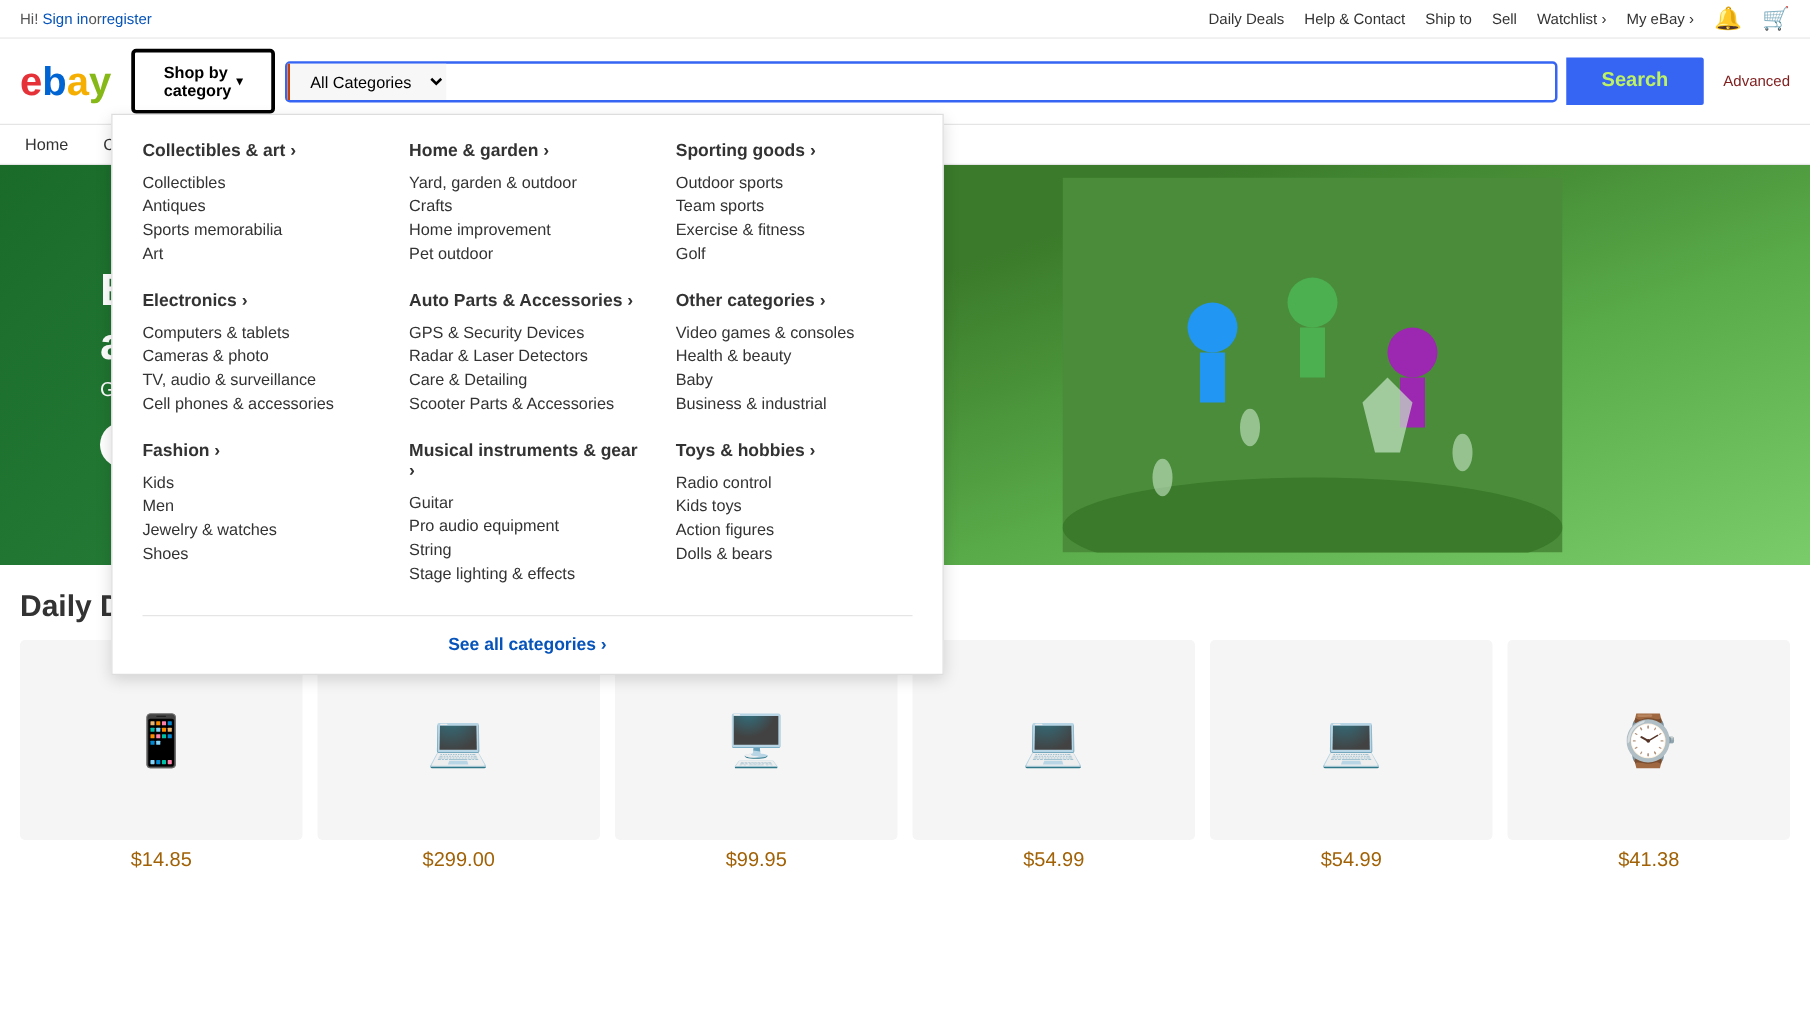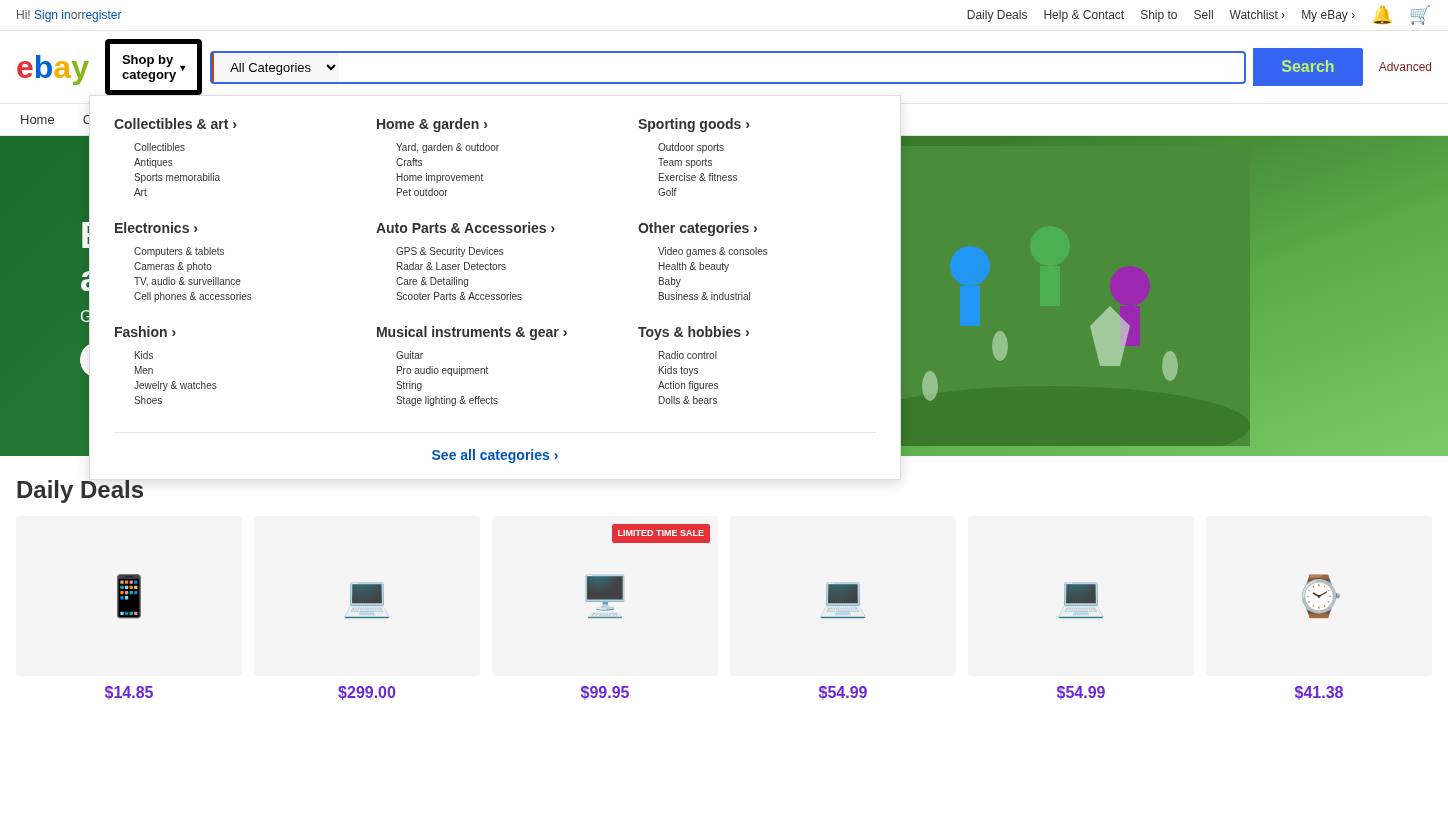--- a/index.html
+++ b/index.html
@@ -41,22 +41,22 @@
     }
     .logo span:nth-child(1) { color: #e53238; }
     .logo span:nth-child(2) { color: #0064d2; }
     .logo span:nth-child(3) { color: #f5af02; }
     .logo span:nth-child(4) { color: #86b817; }
 
     .shop-by-btn {
       display: flex;
       align-items: center;
       gap: 4px;
-      padding: 8px 12px;
-      border: 5px solid #000000;
+      padding: 8px 23px;
+      border: 3px solid #000000;
       border-radius: 4px;
       cursor: pointer;
       font-size: 13px;
       white-space: nowrap;
       background: #fff;
       font-weight: bold;
       flex-shrink: 0;
     }
     .shop-by-btn::after { content: ' ▾'; font-size: 10px; }
 
@@ -207,42 +207,41 @@
       right: 8px;
       background: #e53238;
       color: white;
       font-size: 9px;
       font-weight: bold;
       padding: 4px 6px;
       text-align: center;
       border-radius: 2px;
       line-height: 1.2;
     }
-    .deal-price { font-size: 16px; font-weight: bold; color: #6d28d9; margin-top: 8px; }
+    .deal-price { font-size: 16px; font-weight: normal; color: #a16207; margin-top: 8px; }
     .dropdown-columns {
       display: grid;
       grid-template-columns: repeat(3, 1fr);
       gap: 0 24px;
     }
     .dropdown-section { margin-bottom: 20px; }
     .dropdown-category-title {
       font-weight: bold;
       font-size: 14px;
       color: #333;
       margin-bottom: 8px;
       cursor: pointer;
     }
     .dropdown-item {
       display: block;
-      font-size: 10px;
+      font-size: 13px;
       color: #333;
       padding: 2px 0;
       cursor: pointer;
       text-decoration: none;
-      margin-left: 20px;
     }
     .see-all-categories {
       text-align: center;
       border-top: 1px solid #e5e5e5;
       padding-top: 14px;
       margin-top: 4px;
     }
     .see-all-link {
       color: #0654ba;
       font-size: 14px;
@@ -255,21 +254,21 @@
     .header-wrapper {
       position: relative;
     }
     .shop-by-area {
       position: relative;
     }
     .dropdown-container {
       position: absolute;
       top: 100%;
       left: -16px;
-      width: 812px;
+      width: 666px;
       background: #fff;
       border: 1px solid #ddd;
       box-shadow: 0 4px 12px rgba(0,0,0,0.15);
       z-index: 1000;
       padding: 20px 24px 16px;
     }
 
     
     .icon-bell { font-size: 18px; cursor: pointer; }
     .icon-cart { font-size: 18px; cursor: pointer; }

